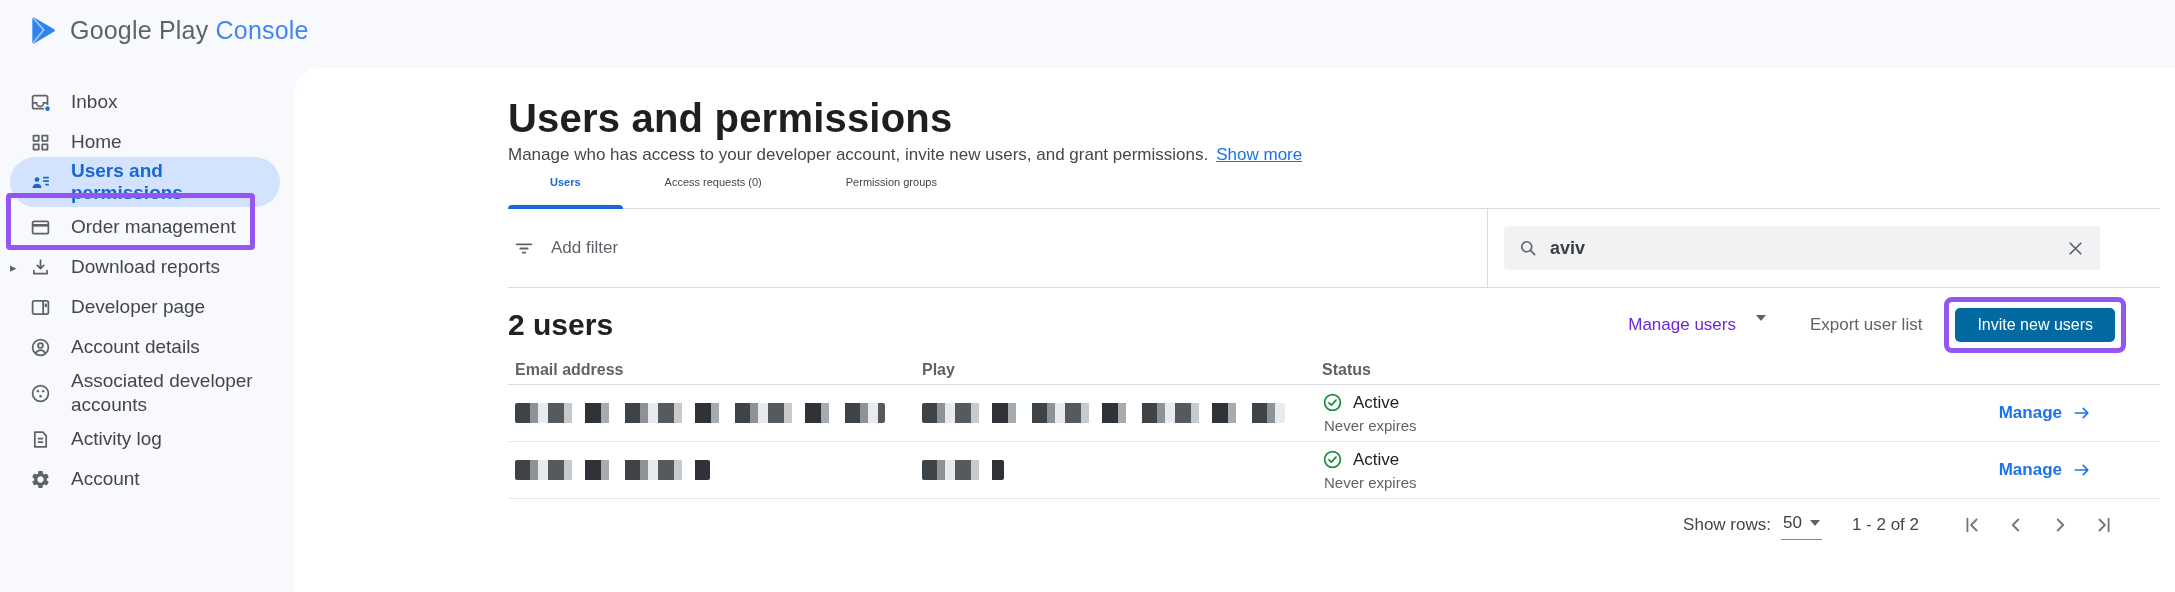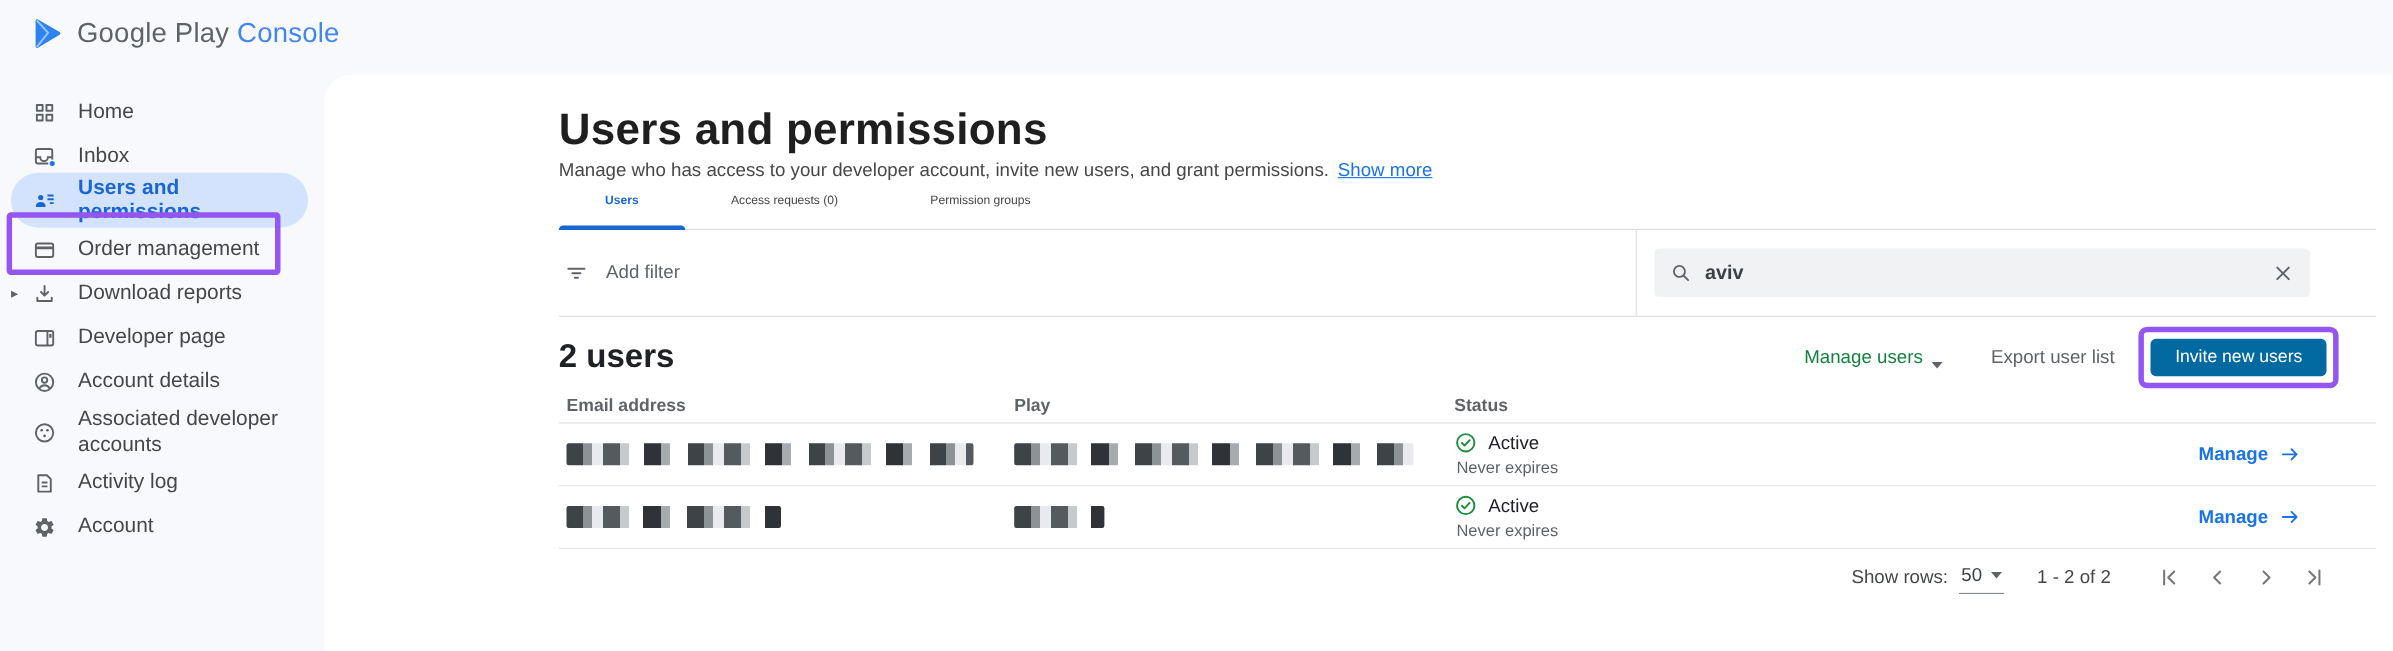--- a/index.html
+++ b/index.html
@@ -55,21 +55,21 @@
   .searchbox { flex:1; margin:0 60px 0 16px; height:44px; background:#f0f2f4; border-radius:4px;
                display:flex; align-items:center; padding:0 14px; }
   .searchbox input { flex:1; margin-left:12px; border:none; outline:none; background:transparent;
                      font-size:18px; font-weight:bold; color:#3c4043; font-family:inherit; }
   .clear-btn { cursor:pointer; }
 
   
   .section-head { margin-top:9px; height:56px; display:flex; align-items:center; }
   .users-count { font-size:30px; font-weight:bold; color:#202124; }
   .head-actions { margin-left:auto; display:flex; align-items:center; }
-  .manage-users { display:flex; align-items:flex-end; gap:8px; font-size:17px; color:#15803d; cursor:pointer; }
+  .manage-users { display:flex; align-items:flex-start; gap:20px; font-size:17px; color:#6d28d9; cursor:pointer; }
   .caret-down { width:0; height:0; border-left:5px solid transparent; border-right:5px solid transparent;
                 border-top:6px solid #5f6368; }
   .export-link { margin-left:44px; font-size:17px; color:#5f6368; cursor:pointer; }
   .invite-wrap { margin:0 34px 0 22px; border:5px solid #9455f0; border-radius:8px; padding:6px; }
   .invite-btn { height:34px; padding:0 22px; background:#0369a1; border:none; border-radius:5px;
                 color:#fff; font-size:16px; font-family:inherit; cursor:pointer; }
 
   
   .tbl-header { margin-top:2px; height:30px; display:flex; align-items:center;
                 border-bottom:1px solid #dadce0; font-size:16px; font-weight:bold; color:#5f6368; }
@@ -110,36 +110,36 @@
   </span>
   <span class="logo-text">
     <span>Google Play</span> <span class="console">Console</span>
   </span>
 </div>
 
 <nav class="sidebar">
 
   <div class="side-item">
     <span class="ic">
-      <svg viewBox="0 0 24 24" width="21" height="21" fill="none" stroke="#5f6368" stroke-width="2" stroke-linejoin="round">
-        <path d="M4 4h6v6H4zM14 4h6v6h-6zM4 14h6v6H4zM14 14h6v6h-6z"></path>
-        </svg>
-    </span>
-    <span class="lbl">Home</span>
-  </div>
-
-  <div class="side-item">
-    <span class="ic">
       <svg viewBox="0 0 24 24" width="21" height="21" fill="none" stroke="#5f6368" stroke-width="2">
         <rect x="3" y="4" width="17" height="15" rx="2"></rect>
         <path d="M3 12.5h4.5a4 4 0 0 0 8 0H20"></path>
         <circle cx="20" cy="19" r="3.4" fill="#1a73e8" stroke="#f8f9fc" stroke-width="1.6"></circle>
         </svg>
     </span>
     <span class="lbl">Inbox</span>
+  </div>
+
+  <div class="side-item">
+    <span class="ic">
+      <svg viewBox="0 0 24 24" width="21" height="21" fill="none" stroke="#5f6368" stroke-width="2" stroke-linejoin="round">
+        <path d="M4 4h6v6H4zM14 4h6v6h-6zM4 14h6v6H4zM14 14h6v6h-6z"></path>
+        </svg>
+    </span>
+    <span class="lbl">Home</span>
   </div>
 
 
   <div class="side-item active">
     <span class="ic">
       <svg viewBox="0 0 24 24" width="21" height="21">
         <circle cx="8" cy="8.6" r="2.7" fill="#1967d2"></circle>
         <path d="M3 17.5c0-2.6 2.3-4.1 5-4.1s5 1.5 5 4.1v.9H3z" fill="#1967d2"></path>
         <path d="M15 6.5h6.5M15 10.5h6.5M17.5 14.5h4" stroke="#1967d2" stroke-width="2"></path>
         </svg>

